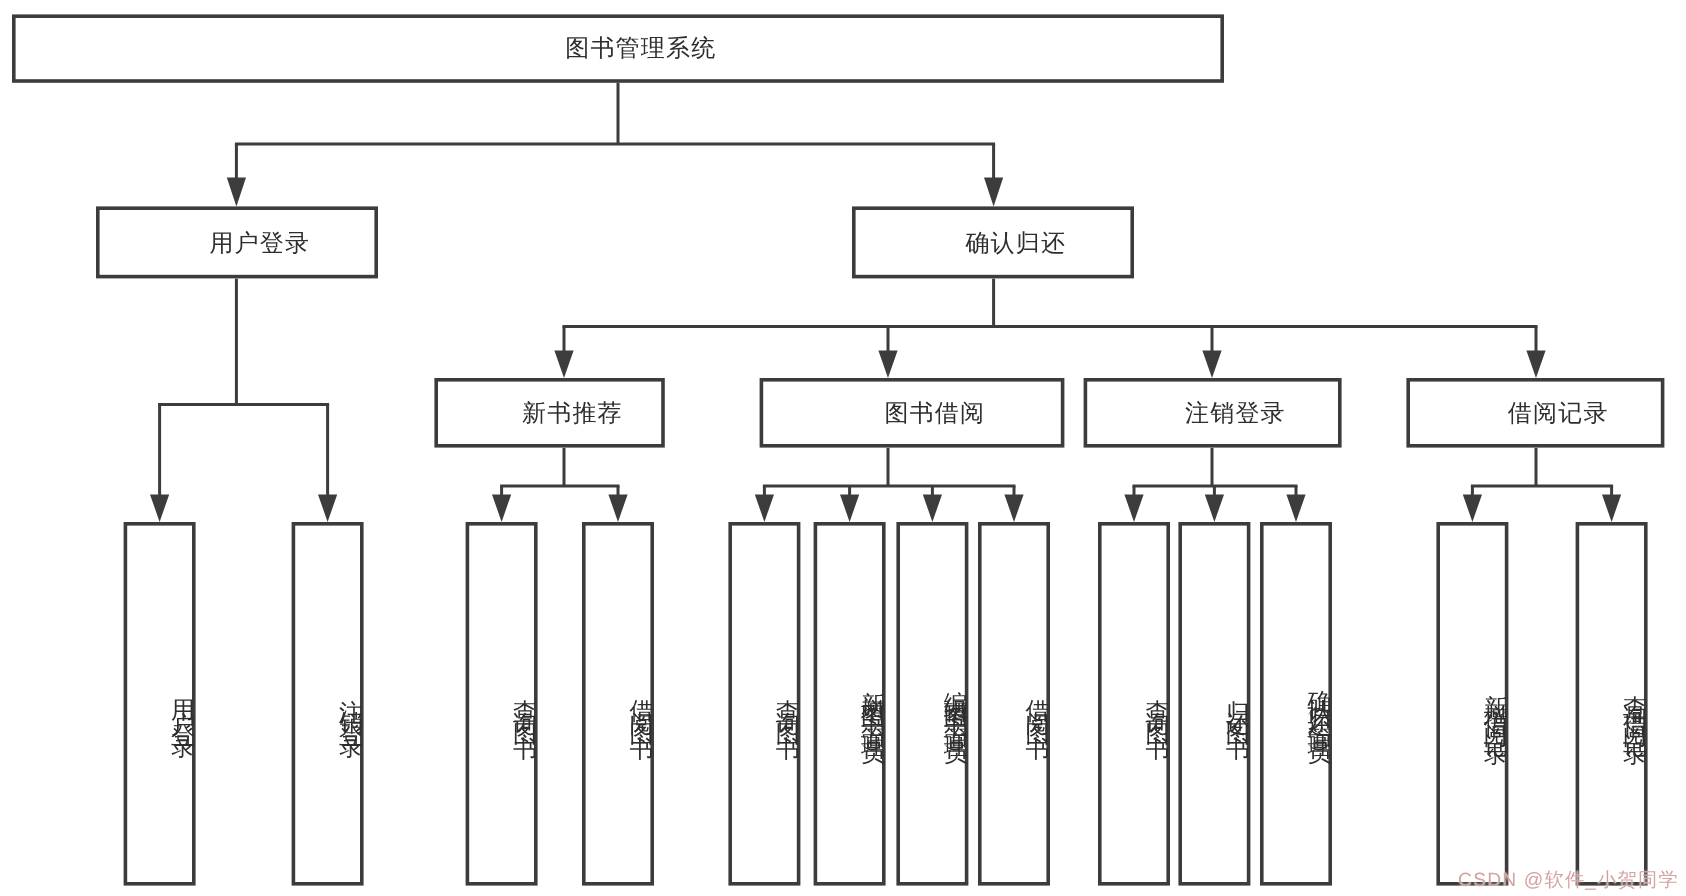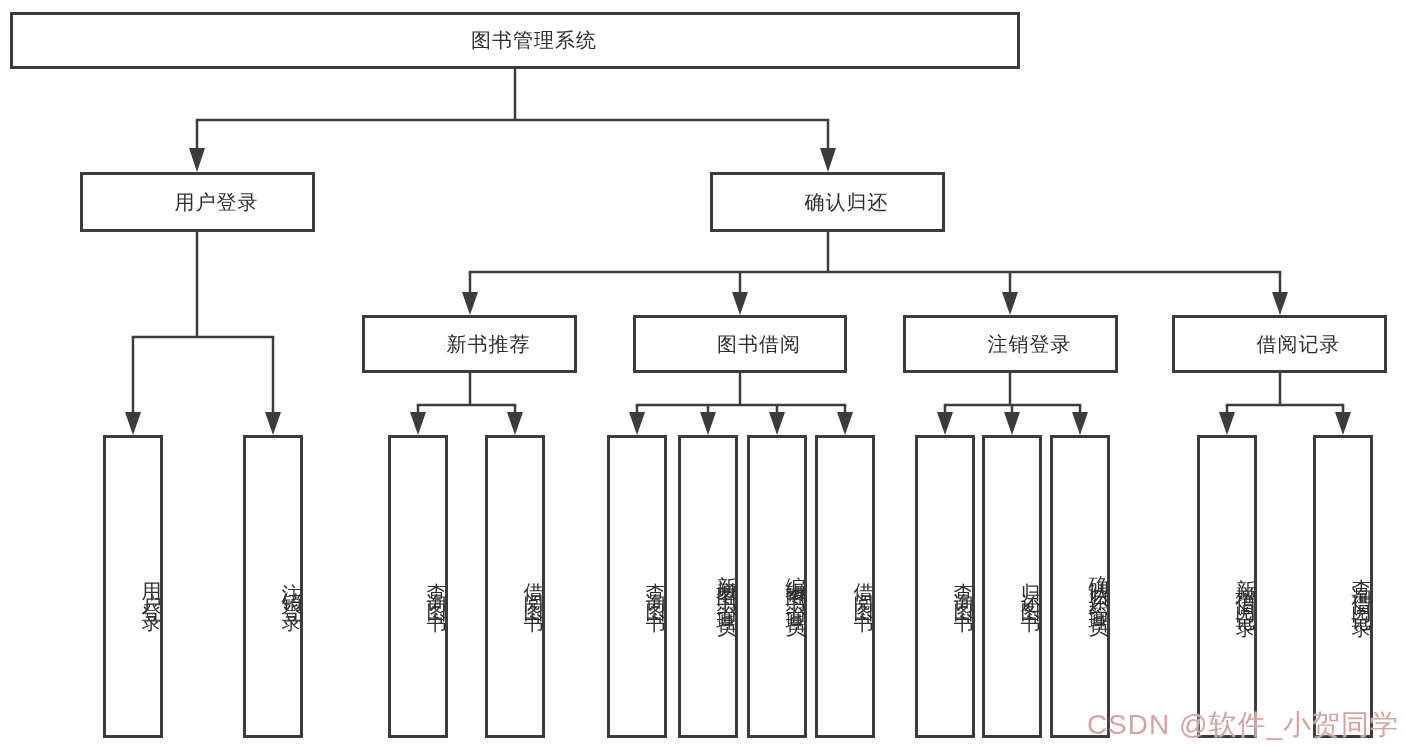--- a/index.html
+++ b/index.html
@@ -13,21 +13,21 @@
     position:absolute;box-sizing:border-box;background:#ffffff;
     border:3px solid #3c3c3c;display:flex;align-items:center;justify-content:center;
     color:#2e2e2e;font-size:20px;letter-spacing:1px;z-index:2;padding-left:38px;
   }
   .leaf .vtext{
     writing-mode:vertical-rl;text-orientation:mixed;
     letter-spacing:10px;line-height:1.0;white-space:nowrap;
   }
   .watermark{
     position:absolute;right:6px;bottom:3px;z-index:3;
-    font-size:28px;letter-spacing:1px;
+    font-size:16px;letter-spacing:1px;
     text-shadow:0 0 2px #ffffff;
   }
 </style>
 </head>
 <body>
 
 <div class="stage">
 
   <svg class="wires" width="1405" height="747" viewBox="0 0 1405 747">
     <g stroke="#3c3c3c" stroke-width="2.5" fill="none">
@@ -99,24 +99,24 @@
     <span>图书管理系统</span>
   </div>
 
   <div class="node" style="left:80px;top:172px;width:235px;height:60px;">
     <span>用户登录</span>
   </div>
   <div class="node" style="left:710px;top:172px;width:235px;height:60px;">
     <span>确认归还</span>
   </div>
 
-  <div class="node" style="left:362px;top:315px;width:215px;height:58px;font-family:Liberation Mono, monospace;">
+  <div class="node" style="left:362px;top:315px;width:192px;height:58px;font-family:Liberation Mono, monospace;">
     <span>新书推荐</span>
   </div>
-  <div class="node" style="left:633px;top:315px;width:214px;height:58px;align-items:center;">
+  <div class="node" style="left:633px;top:315px;width:254px;height:58px;align-items:center;">
     <span>图书借阅</span>
   </div>
   <div class="node" style="left:903px;top:315px;width:215px;height:58px;">
     <span>注销登录</span>
   </div>
   <div class="node" style="left:1172px;top:315px;width:215px;height:58px;">
     <span>借阅记录</span>
   </div>
 
   <div class="node leaf" style="left:103px;top:435px;width:60px;height:303px;">

